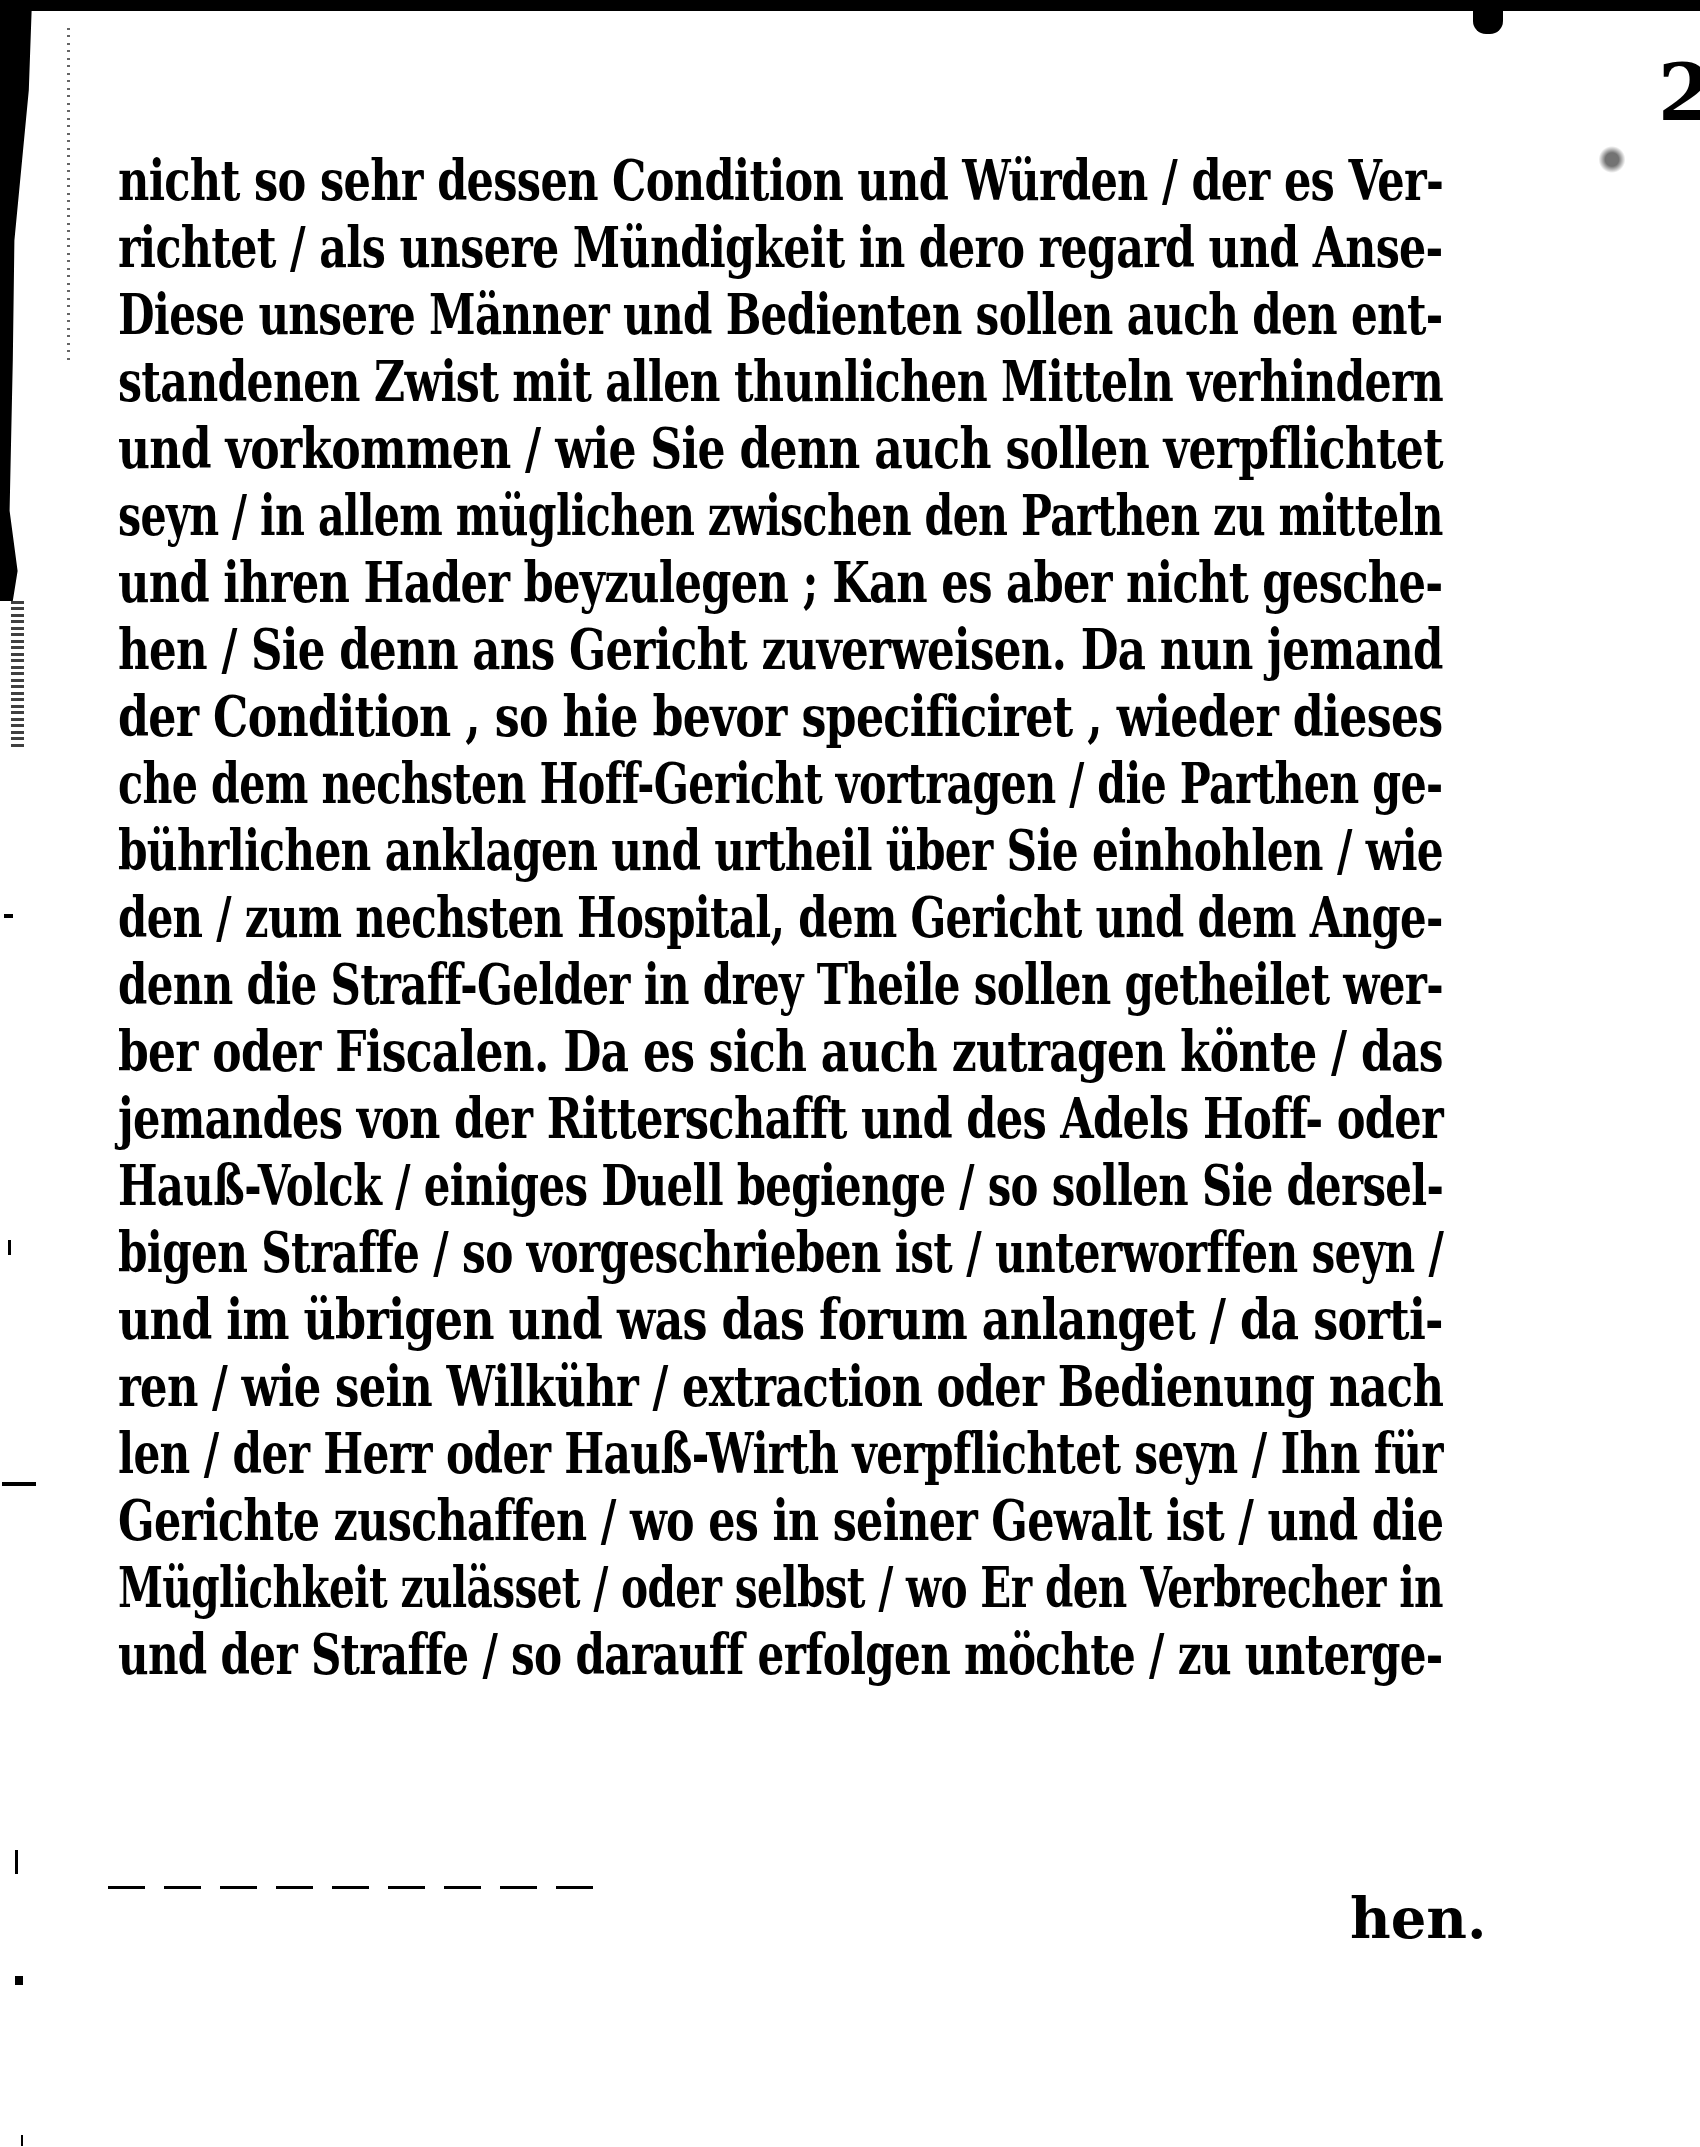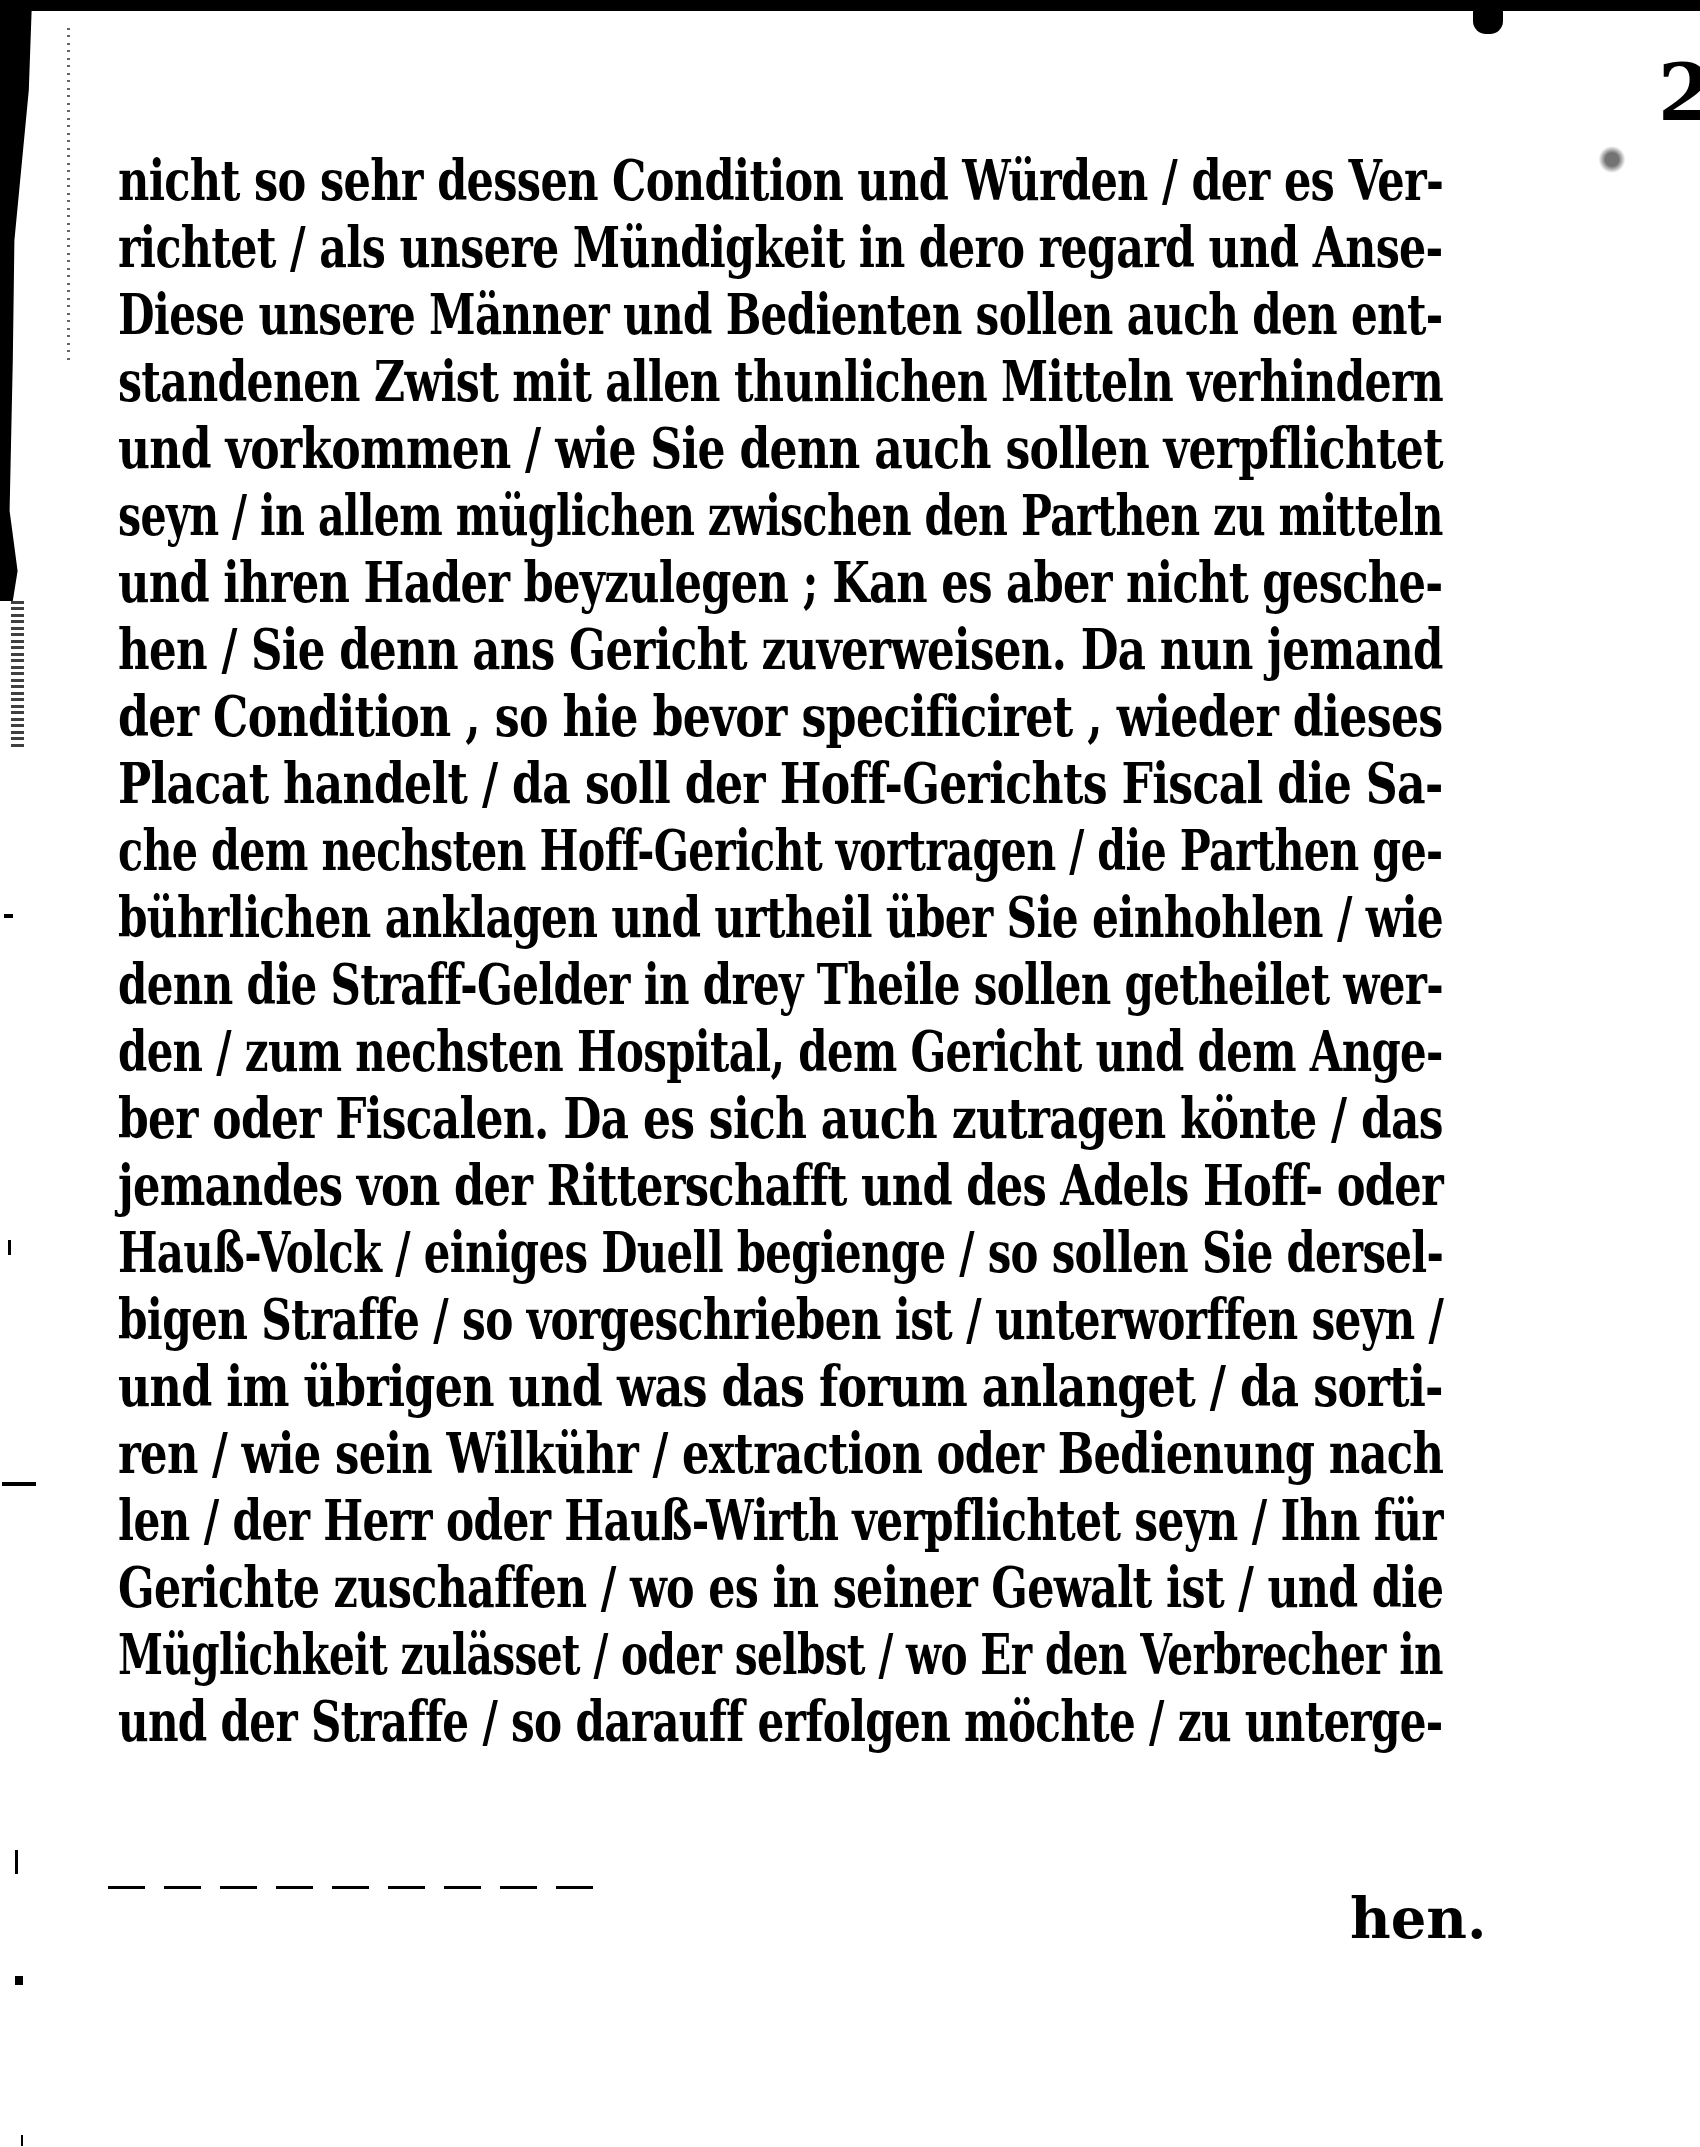--- a/index.html
+++ b/index.html
@@ -94,25 +94,24 @@
   <div class="text-block">
     <div class="line"><span class="inner" style="width: auto; display: inline-block; transform-origin: 0px 50%; transform: scaleX(0.7694);">nicht so sehr dessen Condition und Würden / der es Ver-</span></div>
     <div class="line"><span class="inner" style="width: auto; display: inline-block; transform-origin: 0px 50%; transform: scaleX(0.764);">richtet / als unsere Mündigkeit in dero regard und Anse-</span></div>
     <div class="line"><span class="inner" style="width: auto; display: inline-block; transform-origin: 0px 50%; transform: scaleX(0.7519);">Diese unsere Männer und Bedienten sollen auch den ent-</span></div>
     <div class="line"><span class="inner" style="width: auto; display: inline-block; transform-origin: 0px 50%; transform: scaleX(0.7603);">standenen Zwist mit allen thunlichen Mitteln verhindern</span></div>
     <div class="line"><span class="inner" style="width: auto; display: inline-block; transform-origin: 0px 50%; transform: scaleX(0.7869);">und vorkommen /  wie Sie denn auch sollen verpflichtet</span></div>
     <div class="line"><span class="inner" style="width: auto; display: inline-block; transform-origin: 0px 50%; transform: scaleX(0.734);">seyn / in allem müglichen zwischen den Parthen zu mitteln</span></div>
     <div class="line"><span class="inner" style="width: auto; display: inline-block; transform-origin: 0px 50%; transform: scaleX(0.7711);">und ihren Hader beyzulegen  ;  Kan es aber nicht gesche-</span></div>
     <div class="line"><span class="inner" style="width: auto; display: inline-block; transform-origin: 0px 50%; transform: scaleX(0.7778);">hen / Sie denn ans Gericht zuverweisen. Da nun jemand</span></div>
     <div class="line"><span class="inner" style="width: auto; display: inline-block; transform-origin: 0px 50%; transform: scaleX(0.7913);">der Condition , so hie bevor specificiret ,  wieder dieses</span></div>
-    <div class="line"><span class="inner" style="width: auto; display: inline-block; transform-origin: 0px 50%; transform: scaleX(0.7895);">Placat handelt / da soll der Hoff-Gerichts Fiscal die Sa-</span></div>
     <div class="line"><span class="inner" style="width: auto; display: inline-block; transform-origin: 0px 50%; transform: scaleX(0.7362);">che dem nechsten Hoff-Gericht vortragen / die Parthen ge-</span></div>
     <div class="line"><span class="inner" style="width: auto; display: inline-block; transform-origin: 0px 50%; transform: scaleX(0.7547);">bührlichen anklagen und urtheil über Sie einhohlen / wie</span></div>
+    <div class="line"><span class="inner" style="width: auto; display: inline-block; transform-origin: 0px 50%; transform: scaleX(0.7483);">den / zum nechsten Hospital,  dem Gericht und dem Ange-</span></div>
     <div class="line"><span class="inner" style="width: auto; display: inline-block; transform-origin: 0px 50%; transform: scaleX(0.7503);">denn die Straff-Gelder in drey Theile sollen getheilet wer-</span></div>
-    <div class="line"><span class="inner" style="width: auto; display: inline-block; transform-origin: 0px 50%; transform: scaleX(0.7483);">den / zum nechsten Hospital,  dem Gericht und dem Ange-</span></div>
     <div class="line"><span class="inner" style="width: auto; display: inline-block; transform-origin: 0px 50%; transform: scaleX(0.7847);">ber oder Fiscalen.   Da es sich auch zutragen könte / das</span></div>
     <div class="line"><span class="inner" style="width: auto; display: inline-block; transform-origin: 0px 50%; transform: scaleX(0.7702);">jemandes von der Ritterschafft und des Adels Hoff- oder</span></div>
     <div class="line"><span class="inner" style="width: auto; display: inline-block; transform-origin: 0px 50%; transform: scaleX(0.7471);">Hauß-Volck / einiges Duell begienge / so sollen Sie dersel-</span></div>
     <div class="line"><span class="inner" style="width: auto; display: inline-block; transform-origin: 0px 50%; transform: scaleX(0.7539);">bigen Straffe / so vorgeschrieben ist / unterworffen seyn /</span></div>
     <div class="line"><span class="inner" style="width: auto; display: inline-block; transform-origin: 0px 50%; transform: scaleX(0.7935);">und im übrigen und was das forum anlanget / da sorti-</span></div>
     <div class="line"><span class="inner" style="width: auto; display: inline-block; transform-origin: 0px 50%; transform: scaleX(0.7728);">ren / wie sein Wilkühr / extraction oder Bedienung nach</span></div>
     <div class="line"><span class="inner" style="width: auto; display: inline-block; transform-origin: 0px 50%; transform: scaleX(0.7551);">len / der Herr oder Hauß-Wirth verpflichtet seyn / Ihn für</span></div>
     <div class="line"><span class="inner" style="width: auto; display: inline-block; transform-origin: 0px 50%; transform: scaleX(0.7648);">Gerichte zuschaffen / wo es in seiner Gewalt ist /  und die</span></div>
     <div class="line"><span class="inner" style="width: auto; display: inline-block; transform-origin: 0px 50%; transform: scaleX(0.7253);">Müglichkeit zulässet / oder selbst / wo Er den Verbrecher in</span></div>
     <div class="line"><span class="inner" style="width: auto; display: inline-block; transform-origin: 0px 50%; transform: scaleX(0.7515);">und der Straffe / so darauff erfolgen möchte / zu unterge-</span></div>

